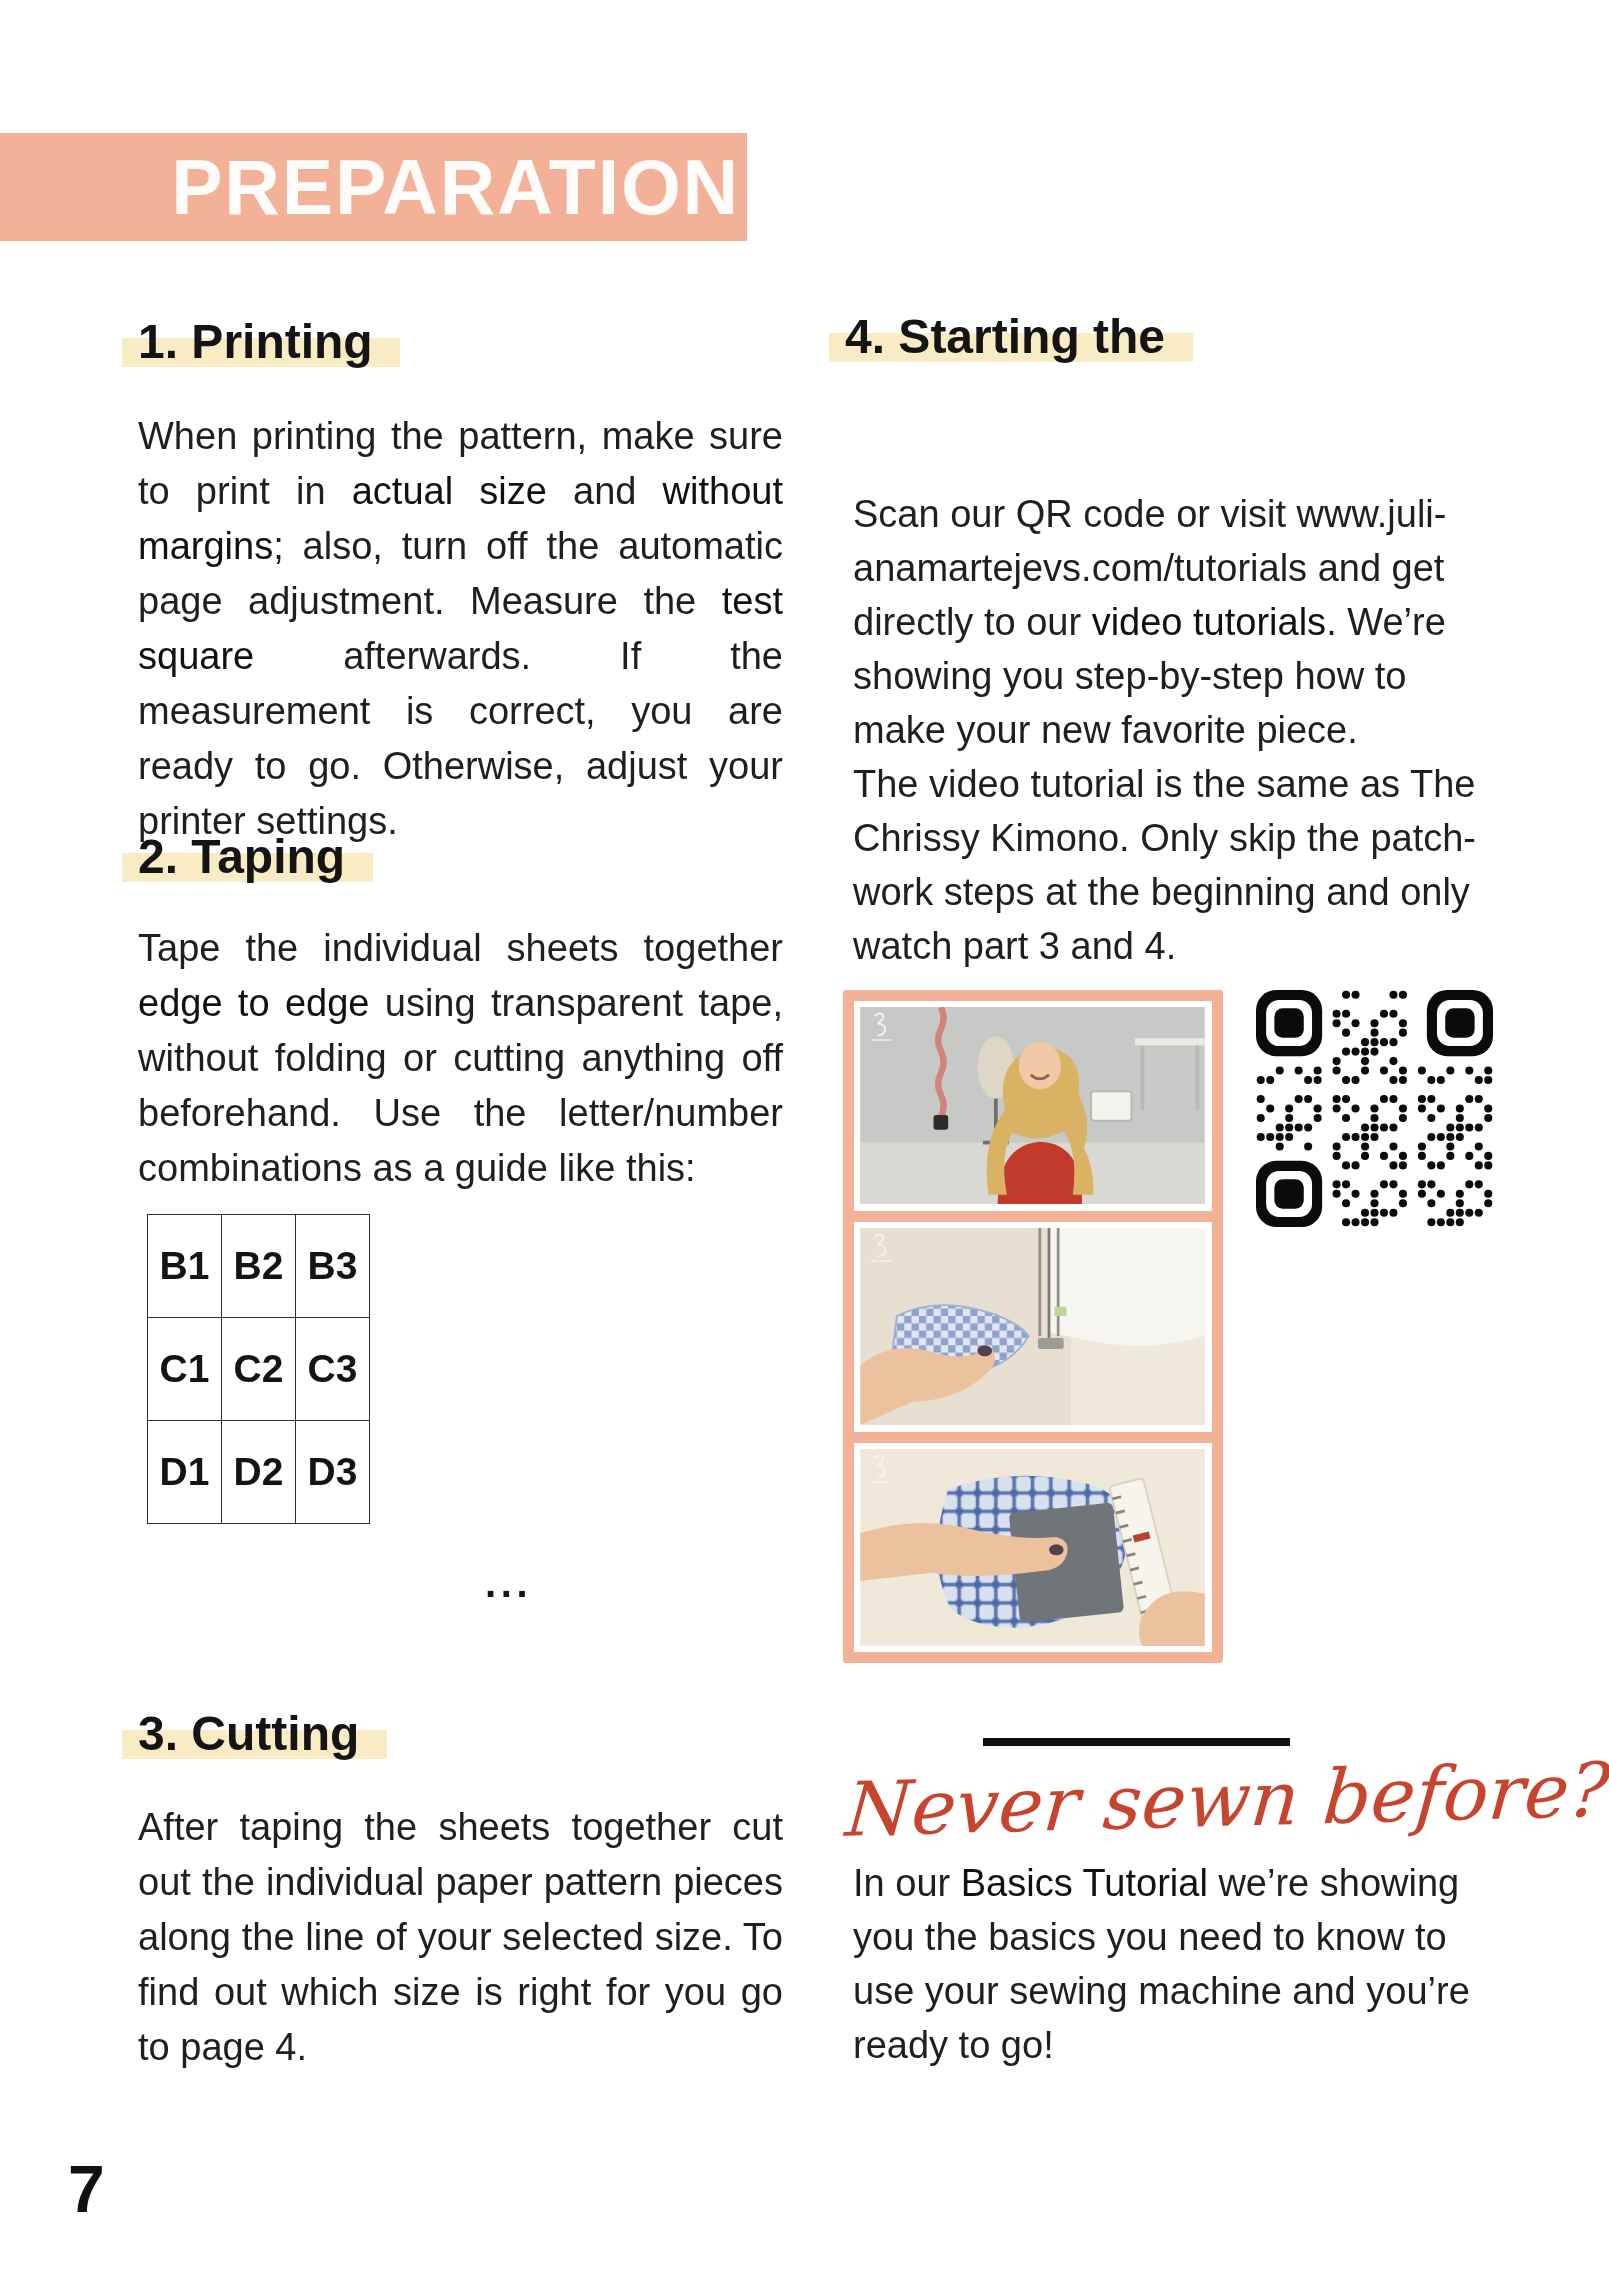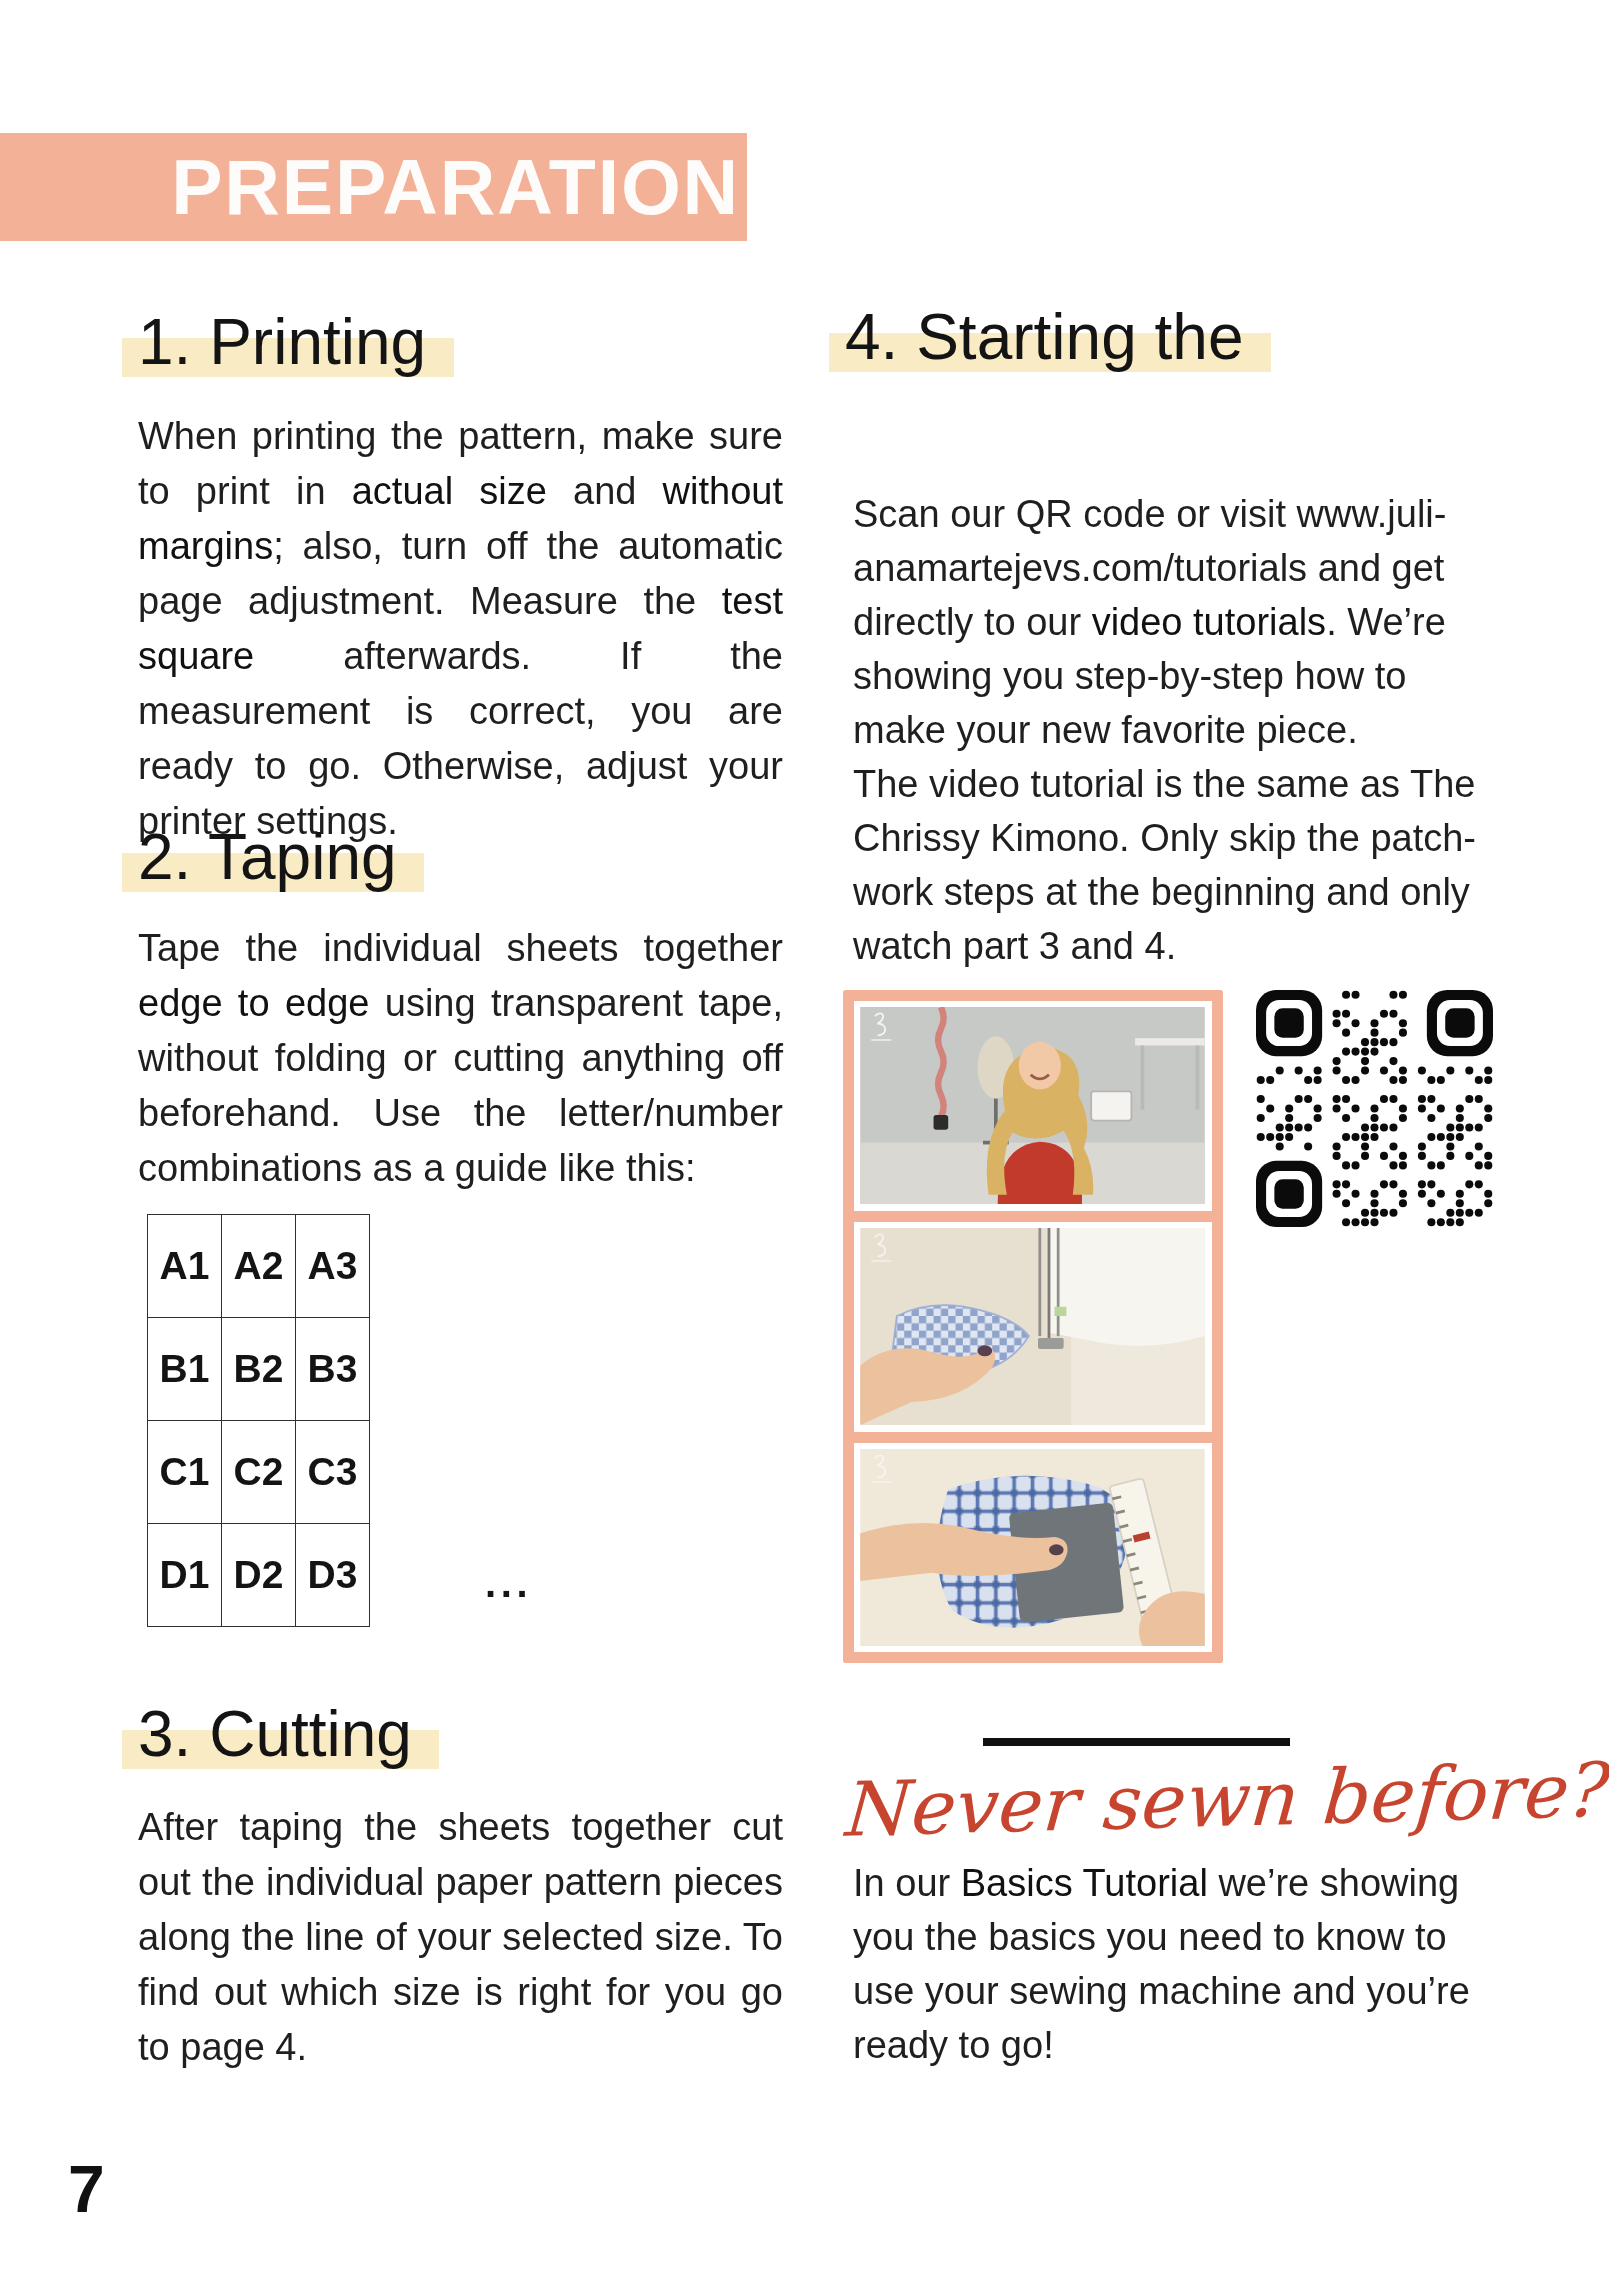--- a/index.html
+++ b/index.html
@@ -18,21 +18,21 @@
   .header-bar{
     left:0;top:133px;width:747px;height:108px;background:var(--accent);
     display:flex;align-items:center;justify-content:flex-end;padding-right:7px;
     box-sizing:border-box;
   }
   .header-bar span{
     font-size:77px;font-weight:bold;color:#fdfcfb;letter-spacing:1.8px;line-height:1;
   }
   
   .sec-h{
-    font-size:64px;font-weight:normal;color:#141414;line-height:88px;white-space:nowrap;
+    font-size:48px;font-weight:bold;color:#141414;line-height:88px;white-space:nowrap;
   }
   .hl{
     background:linear-gradient(180deg,rgba(0,0,0,0) 44%,var(--hl) 44%,var(--hl) 99%,rgba(0,0,0,0) 99%);
     padding:0 27.5px 0 16.5px;margin-left:-16.5px;
   }
   
   .para{
     font-size:38px;line-height:55px;color:var(--txt);
   }
   .just{text-align:justify;}
@@ -76,25 +76,20 @@
 </div>
 <div class="abs para just" style="left:138px;top:409px;width:645px;"><span>When printing the pattern, make sure to print in </span><span class="b">actual size</span><span> and </span><span class="b">without margins</span><span>; also, turn off the automatic page adjustment. Measure the </span><span class="b">test square</span><span> afterwards. If the measurement is correct, you are ready to go. Otherwise, adjust your printer settings.</span></div>
 
 <div class="abs sec-h" style="left:138px;top:813px;">
   <span class="hl">2. Taping</span>
 </div>
 <div class="abs para just" style="left:138px;top:921px;width:645px;"><span>Tape the individual sheets together </span><span class="b">edge to edge</span><span> using transparent tape, without folding or cutting anything off beforehand. Use the letter/number combinations as a guide like this:</span></div>
 
 <table class="tape abs" style="left:147px;top:1214px;">
   <tbody id="tape-table-body">
-      <tr>
-        <td>A1</td>
-        <td>A2</td>
-        <td>A3</td>
-      </tr>
       <tr>
         <td>B1</td>
         <td>B2</td>
         <td>B3</td>
       </tr>
       <tr>
         <td>C1</td>
         <td>C2</td>
         <td>C3</td>
       </tr>

